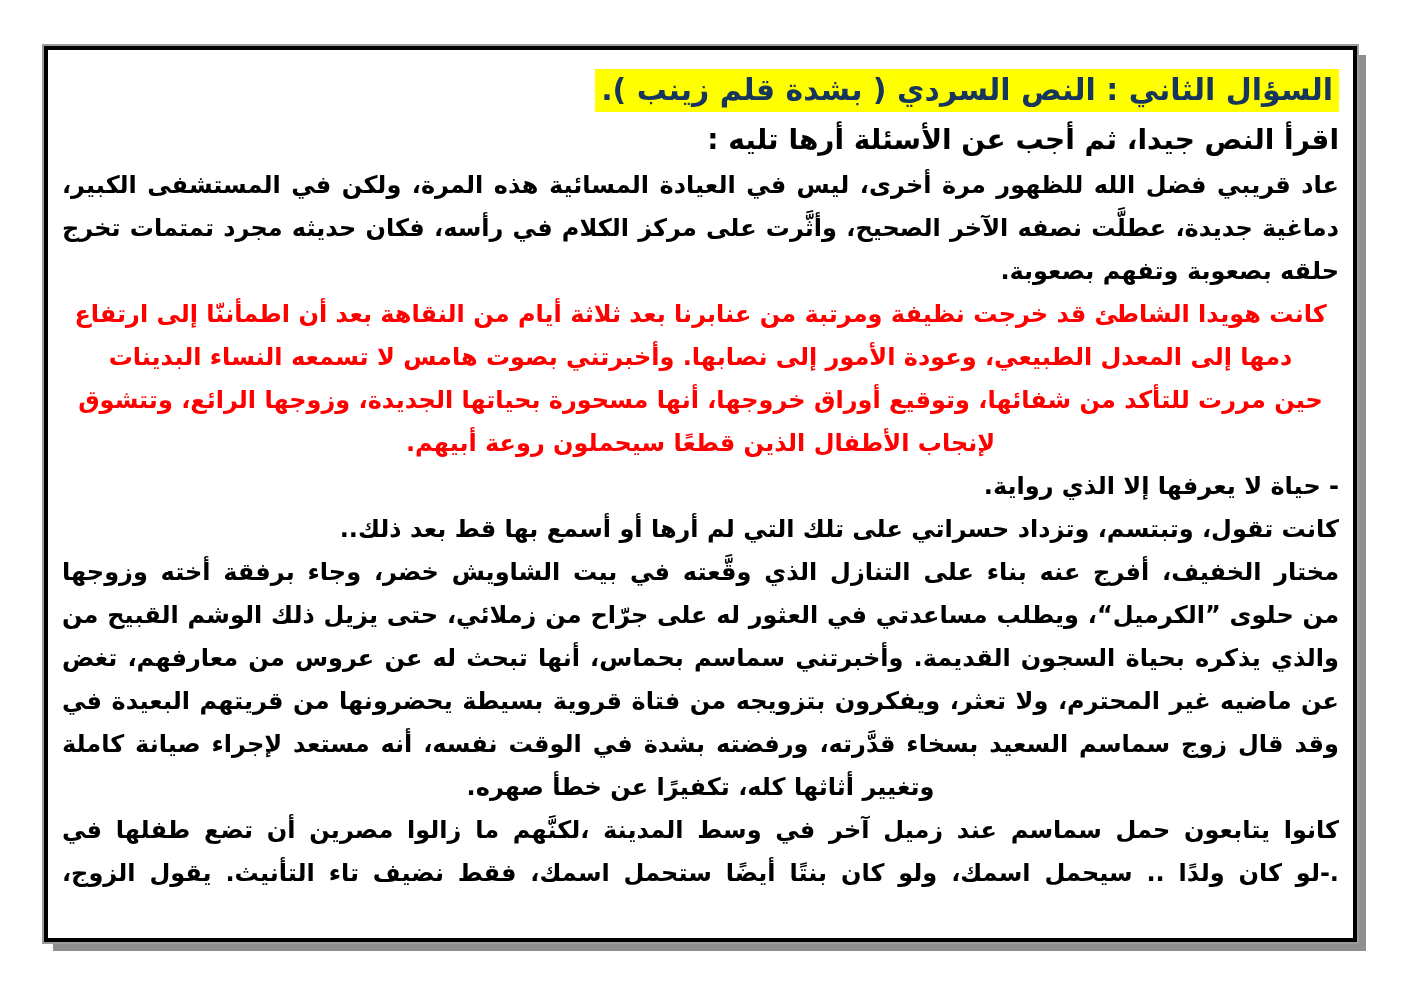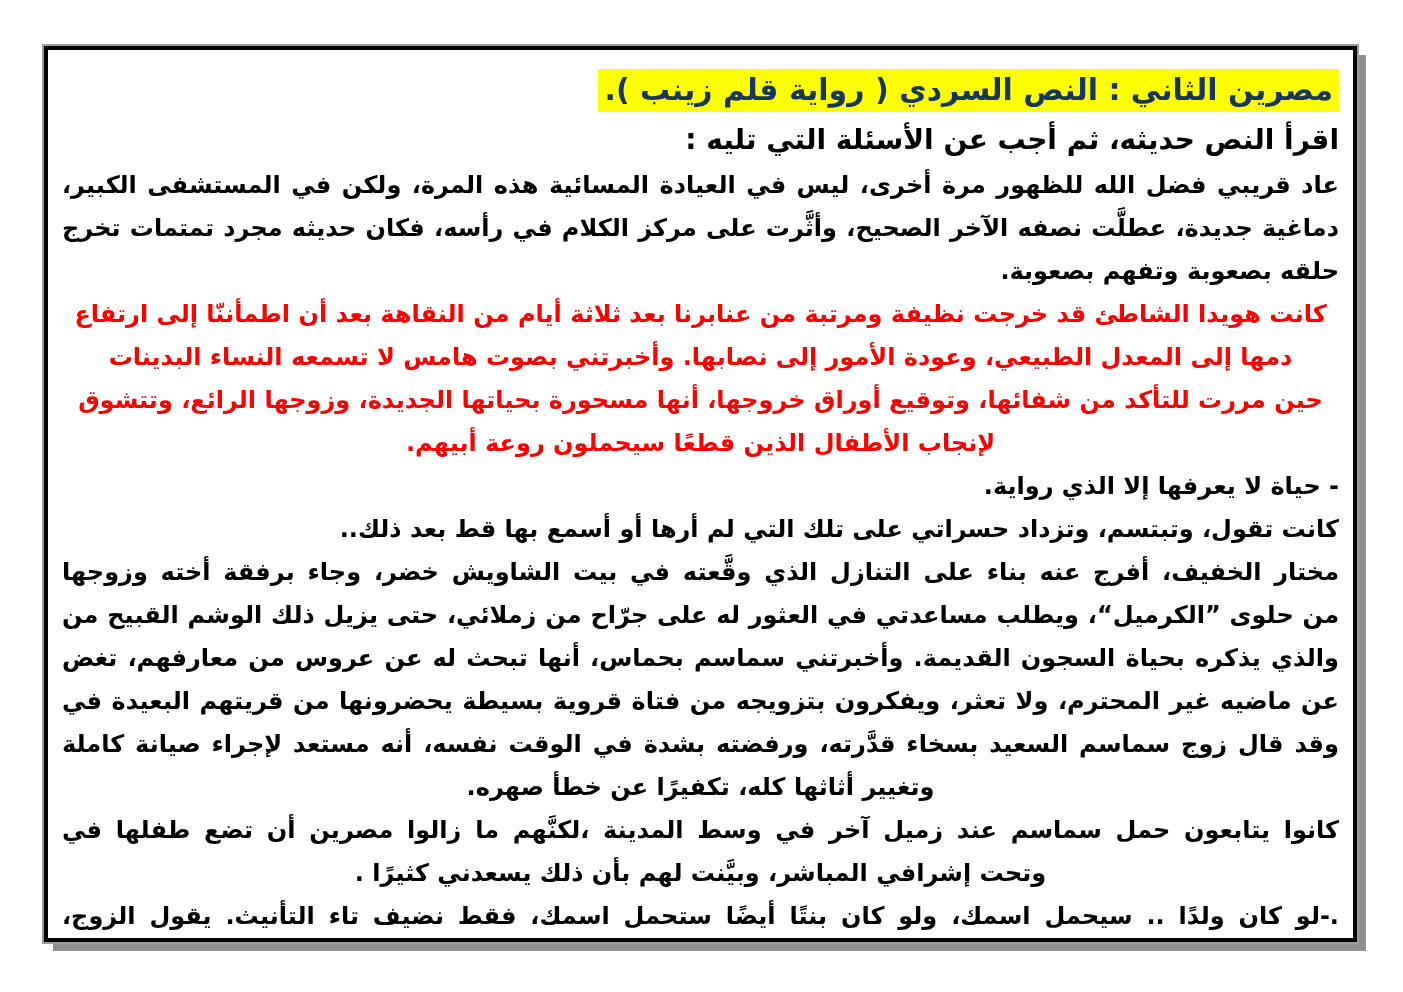--- a/index.html
+++ b/index.html
@@ -66,40 +66,39 @@
   .line.center { text-align: center; }
   .line.red    { color: #FF0000; text-align: center; }
 </style>
 </head>
 <body>
 
 <div class="frame">
   <div class="content">
 
     <div class="title-row">
-      <span class="highlight">مصرين الثاني : النص السردي ( رواية قلم زينب ).</span>
+      <span class="highlight">السؤال الثاني : النص السردي ( بشدة قلم زينب ).</span>
     </div>
 
-    <div class="instruction">اقرأ النص حديثه، ثم أجب عن الأسئلة التي تليه :</div>
+    <div class="instruction">اقرأ النص جيدا، ثم أجب عن الأسئلة أرها تليه :</div>
 
     <div>
         <div class="line justify">عاد قريبي فضل الله للظهور مرة أخرى،  ليس في العيادة المسائية هذه المرة، ولكن في المستشفى الكبير، مصابًا بجلطة</div>
         <div class="line justify">دماغية جديدة، عطلَّت نصفه الآخر الصحيح، وأثَّرت على مركز الكلام في رأسه،  فكان حديثه مجرد تمتمات تخرج من</div>
         <div class="line right">حلقه بصعوبة وتفهم بصعوبة.</div>
         <div class="line justify red">كانت هويدا الشاطئ قد خرجت نظيفة ومرتبة من عنابرنا بعد ثلاثة أيام من النقاهة بعد أن اطمأننّا إلى ارتفاع نسبة</div>
         <div class="line justify red">دمها إلى المعدل الطبيعي،  وعودة الأمور إلى نصابها.  وأخبرتني بصوت هامس لا تسمعه النساء البدينات المرافقات</div>
         <div class="line justify red">حين مررت للتأكد من شفائها، وتوقيع أوراق خروجها، أنها مسحورة بحياتها الجديدة، وزوجها الرائع، وتتشوق بشدة</div>
         <div class="line center red">لإنجاب الأطفال الذين قطعًا سيحملون روعة أبيهم.</div>
         <div class="line right">- حياة لا يعرفها إلا الذي رواية.</div>
         <div class="line right">كانت تقول، وتبتسم، وتزداد حسراتي على تلك التي لم أرها أو أسمع بها قط بعد ذلك..</div>
         <div class="line justify">مختار الخفيف،  أفرج عنه بناء على التنازل الذي وقَّعته في بيت الشاويش خضر، وجاء برفقة أخته وزوجها يحمل علبة</div>
         <div class="line justify">من حلوى ”الكرميل“، ويطلب مساعدتي في العثور له على جرّاح من زملائي، حتى يزيل ذلك الوشم القبيح من ذراعه،</div>
         <div class="line justify">والذي يذكره بحياة السجون القديمة. وأخبرتني سماسم بحماس، أنها تبحث له عن عروس من معارفهم، تغض الطرف</div>
         <div class="line justify">عن ماضيه غير المحترم، ولا تعثر، ويفكرون بتزويجه من فتاة قروية بسيطة يحضرونها من قريتهم البعيدة في الشمال.</div>
         <div class="line justify">وقد قال زوج سماسم السعيد بسخاء قدَّرته، ورفضته بشدة في الوقت نفسه، أنه مستعد لإجراء صيانة كاملة للعيادة،</div>
         <div class="line center">وتغيير أثاثها كله، تكفيرًا عن خطأ صهره.</div>
         <div class="line justify">كانوا يتابعون حمل سماسم عند زميل آخر في وسط المدينة ،لكنَّهم ما زالوا مصرين أن تضع طفلها في المستشفى،</div>
-        <div class="line center">وتحت إشرافي المباشر، وبيَّنت لهم بأن ذلك يسعدني كثيرًا .</div>
         <div class="line justify">.-لو كان ولدًا .. سيحمل اسمك، ولو كان بنتًا أيضًا ستحمل اسمك، فقط نضيف تاء التأنيث. يقول الزوج، ويبتسم.</div>
       </div>
 
   </div>
 </div>
 
 </body></html>

